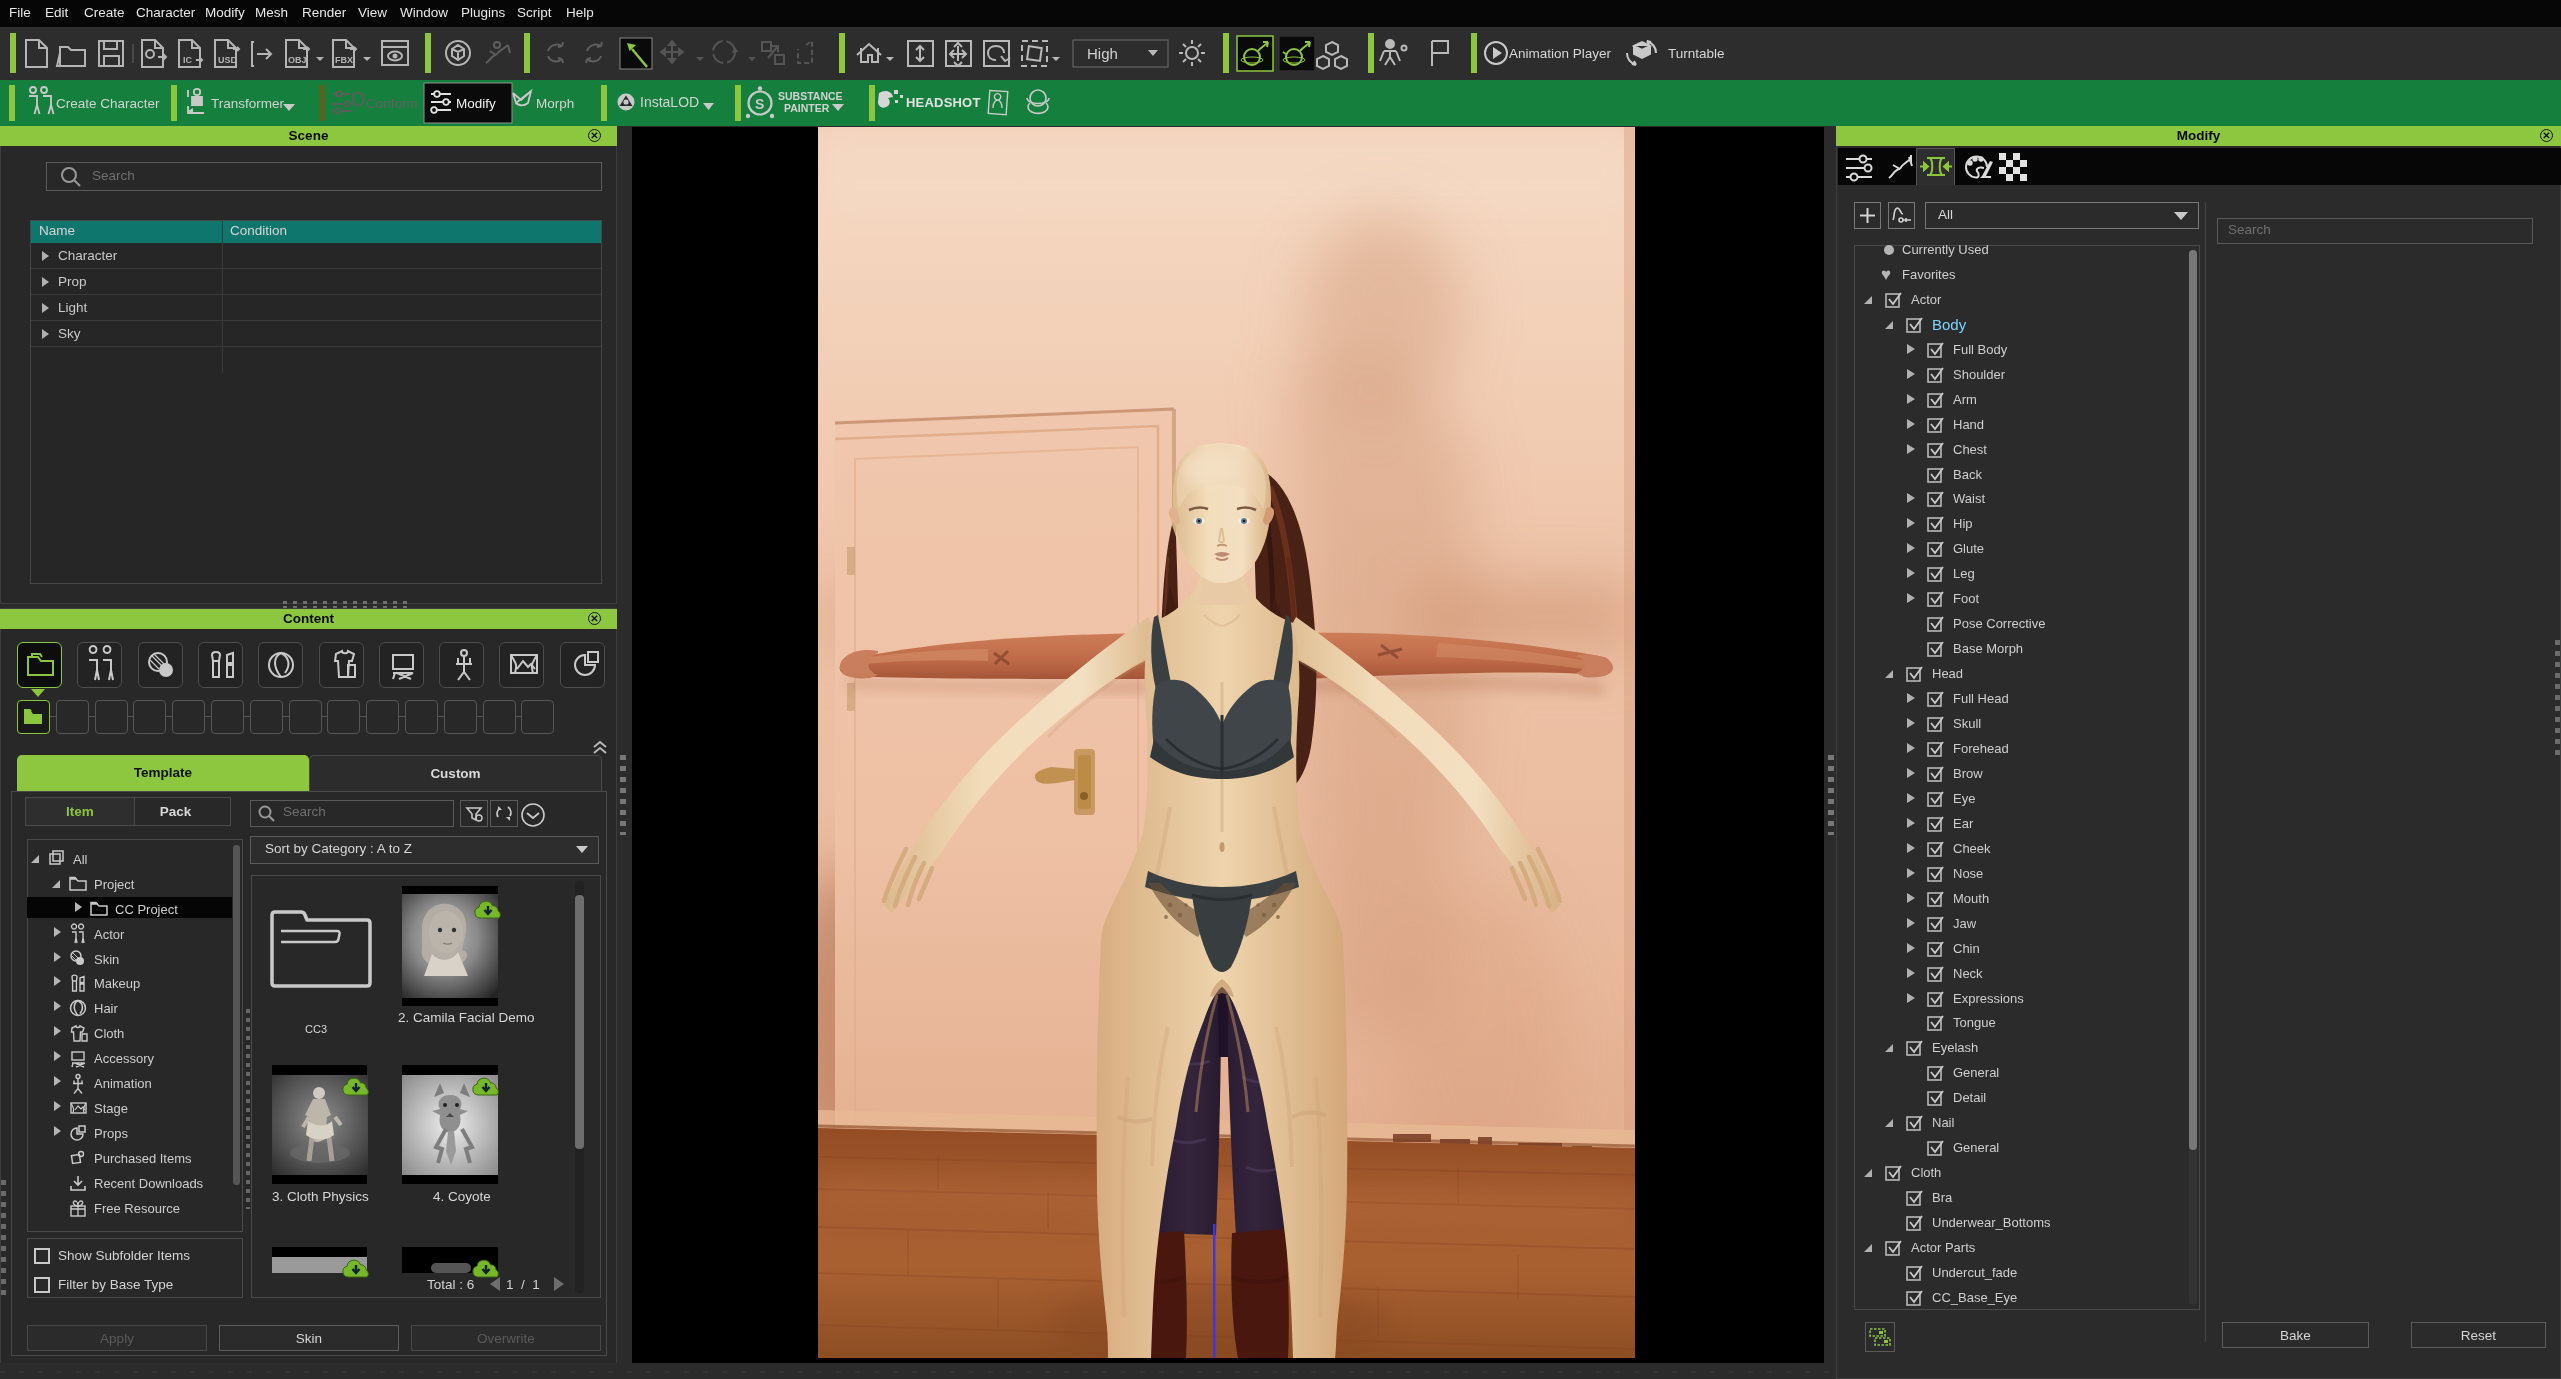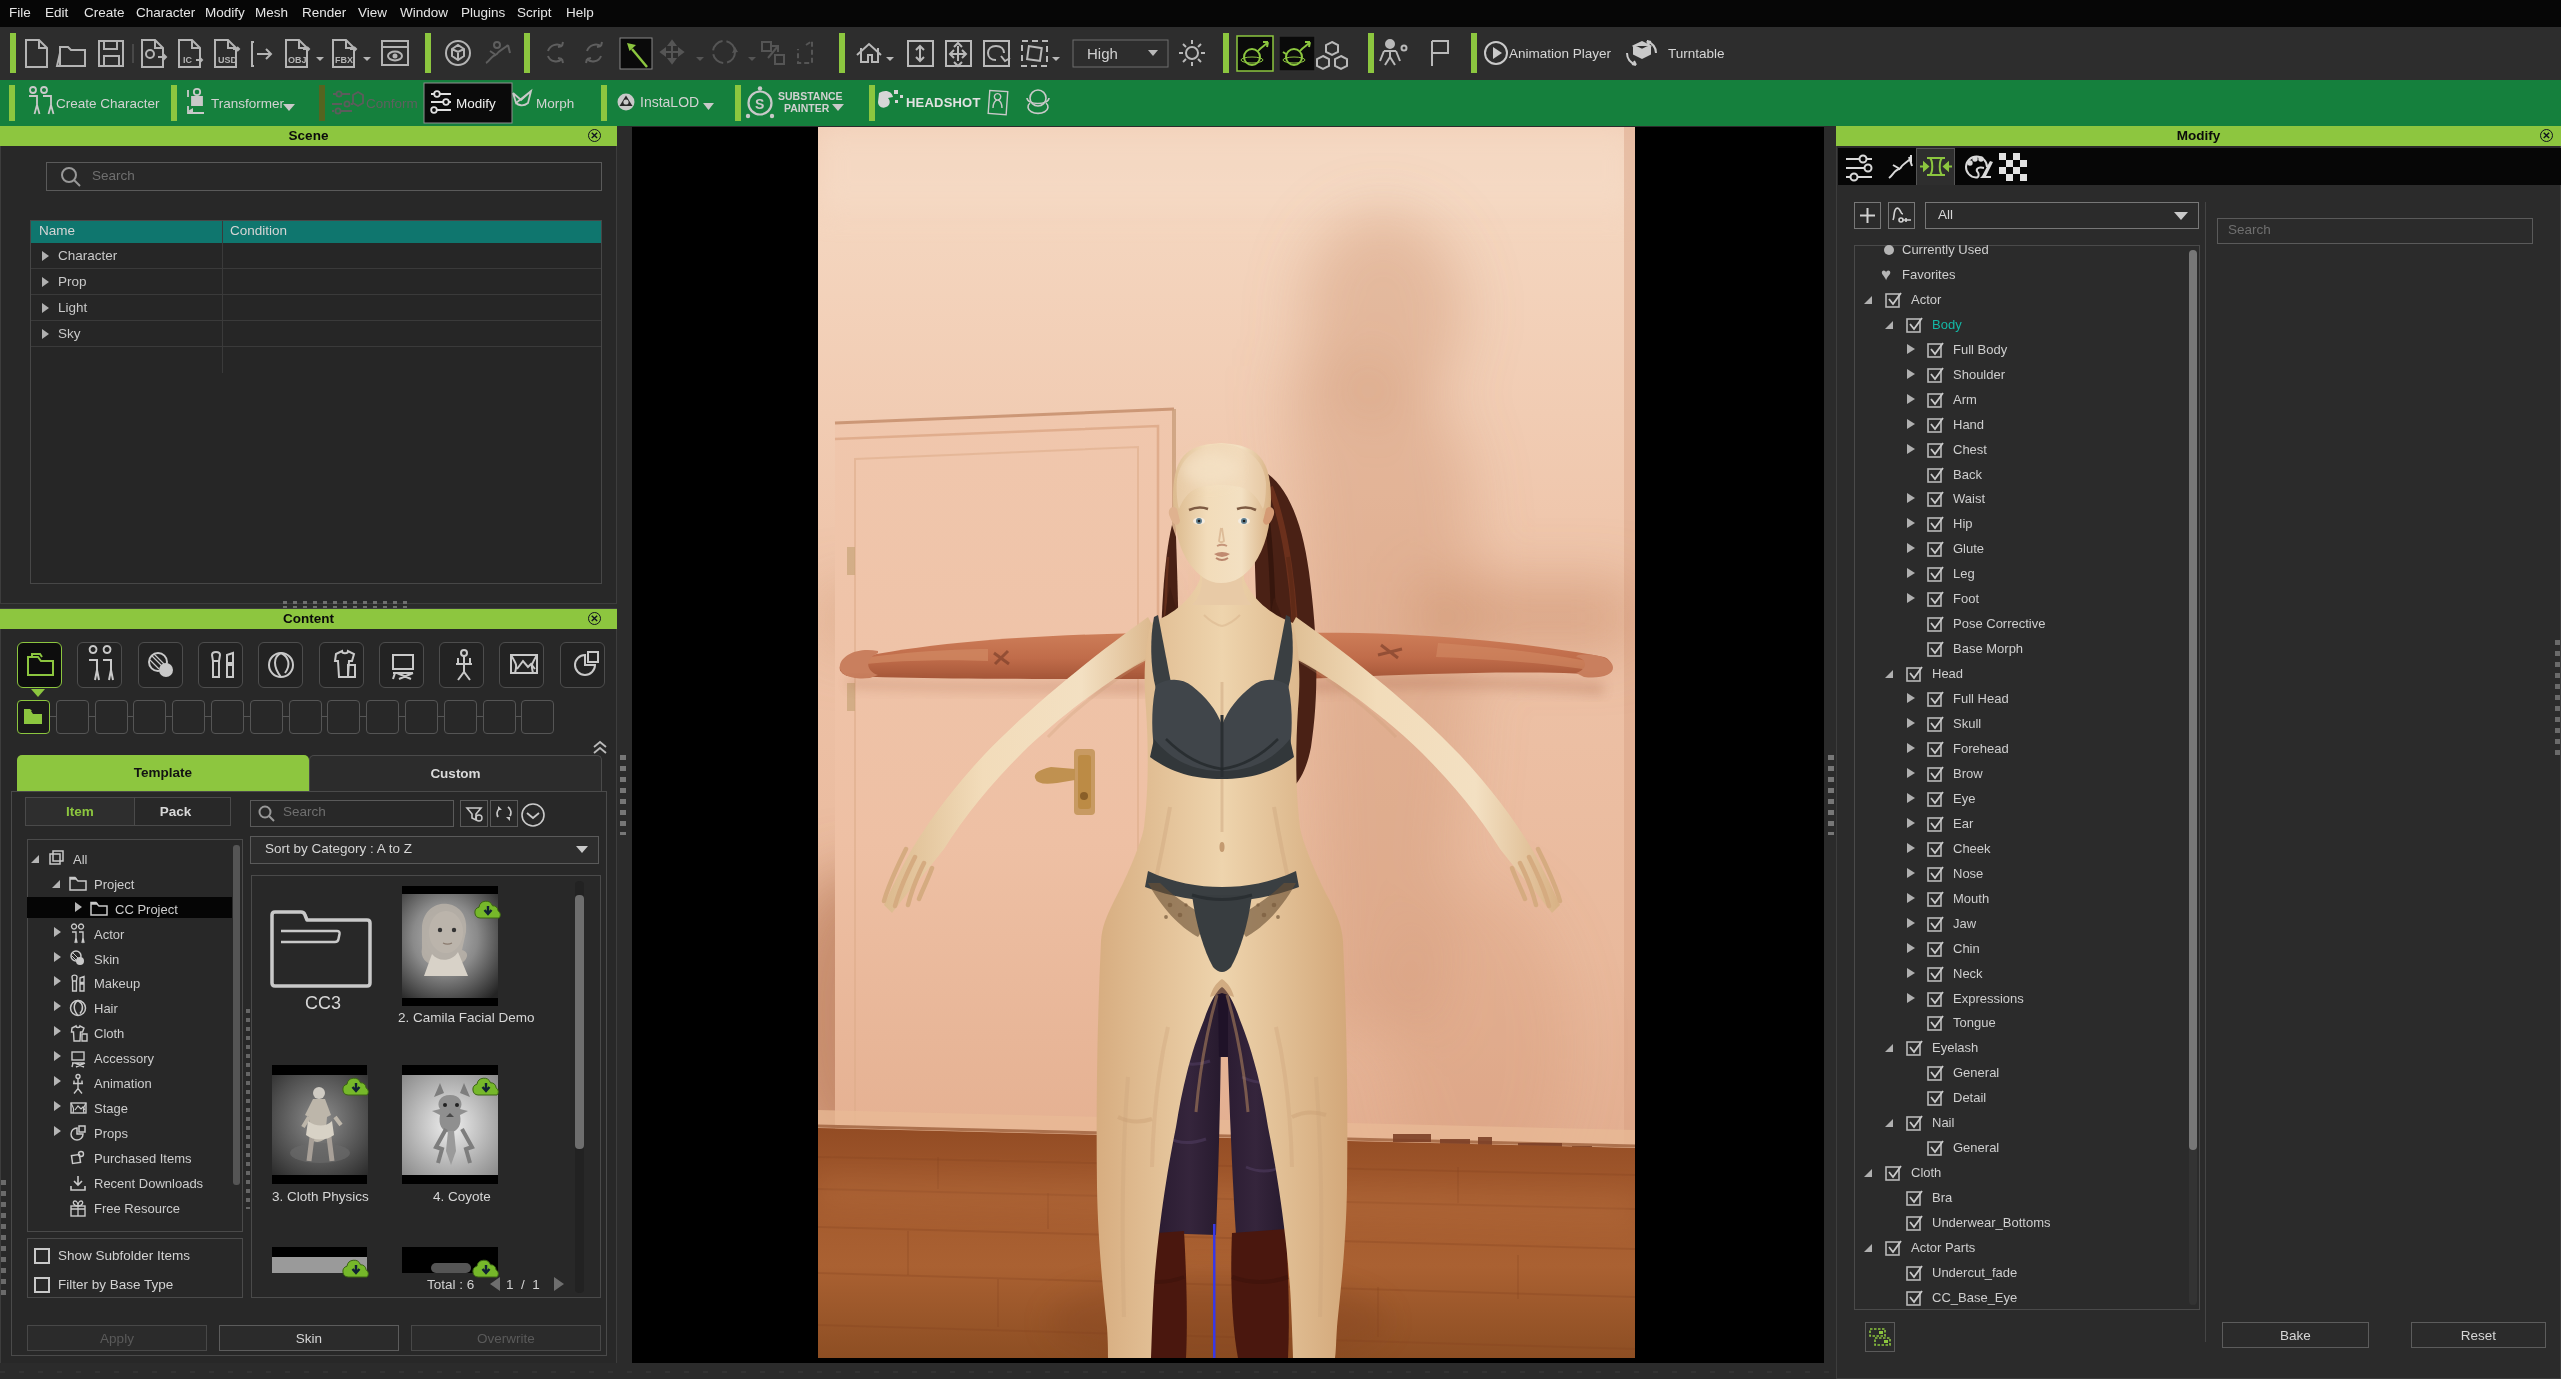--- a/index.html
+++ b/index.html
@@ -599,21 +599,21 @@
  <path d="M15 6 v7 m-3.5 -3 l3.5 4 3.5 -4" stroke="#123" stroke-width="2.4" fill="none"></path>
 </svg>
 <svg class="abs" style="left:340px;top:650px" width="30" height="22" viewBox="0 0 30 22">
  <path d="M7 18 a5.5 5.5 0 0 1 -1 -10.8 a7 7 0 0 1 13.5 -1.4 a5 5 0 0 1 5.5 5 a4.5 4.5 0 0 1 1 7.2 z" fill="#76b82a" stroke="#3c6414" stroke-width="1"></path>
  <path d="M15 6 v7 m-3.5 -3 l3.5 4 3.5 -4" stroke="#123" stroke-width="2.4" fill="none"></path>
 </svg>
 <svg class="abs" style="left:470px;top:650px" width="30" height="22" viewBox="0 0 30 22">
  <path d="M7 18 a5.5 5.5 0 0 1 -1 -10.8 a7 7 0 0 1 13.5 -1.4 a5 5 0 0 1 5.5 5 a4.5 4.5 0 0 1 1 7.2 z" fill="#76b82a" stroke="#3c6414" stroke-width="1"></path>
  <path d="M15 6 v7 m-3.5 -3 l3.5 4 3.5 -4" stroke="#123" stroke-width="2.4" fill="none"></path>
 </svg>
-<div class="abs" style="left:304px;top:384px;color:#d6d6d6;font-size:18px">CC3</div>
+<div class="abs" style="left:304px;top:414px;color:#d6d6d6;font-size:11px">CC3</div>
 <div class="abs" style="left:574px;top:272px;width:9px;height:412px;background:#222;border-radius:4px"></div>
 <div class="abs" style="left:574px;top:286px;width:9px;height:254px;background:#6e6e6e;border-radius:4px"></div>
 <div class="abs" style="left:426px;top:668px;color:#d2d2d2;font-size:13.5px">Total : 6
   <span style="display:inline-block;width:0;height:0;border-top:7px solid transparent;border-bottom:7px solid transparent;border-right:10px solid #6e6e6e;margin:0 6px 0 12px;vertical-align:-2px"></span>1&nbsp;&nbsp;/&nbsp;&nbsp;1
   <span style="display:inline-block;width:0;height:0;border-top:7px solid transparent;border-bottom:7px solid transparent;border-left:10px solid #6e6e6e;margin-left:10px;vertical-align:-2px"></span></div>
 <div class="abs" style="left:245px;top:400px;width:4px;height:200px;background:repeating-linear-gradient(#666 0 4px,transparent 4px 9px)"></div>
 <div class="btn dis abs" style="left:26px;top:716px;width:180px;height:26px;line-height:25px">Apply</div>
 <div class="btn abs" style="left:218px;top:716px;width:180px;height:26px;line-height:25px">Skin</div>
 <div class="btn dis abs" style="left:410px;top:716px;width:190px;height:26px;line-height:25px">Overwrite</div>
 </div>
@@ -900,21 +900,21 @@
 <span class="abs" style="left:65px">Favorites</span>
 </div>
 <div class="abs" style="left:0;top:161px;width:345px;height:25px;color:#cecece;font-size:13px;line-height:25px;white-space:nowrap">
 <span class="abs" style="left:27px;top:9px;width:0;height:0;border-right:8px solid #b0b0b0;border-top:8px solid transparent"></span>
 <svg class="abs" style="left:48px;top:4px" width="19" height="17" viewBox="0 0 19 17">
 <rect x="1" y="3" width="13" height="13" fill="none" stroke="#b9b9b9" stroke-width="1.6"></rect>
 <path d="M4 8 l4 5 8 -11" fill="none" stroke="#c9c9c9" stroke-width="1.8"></path>
         </svg>
 <span class="abs" style="left:74px">Actor</span>
 </div>
-<div class="abs" style="left:0;top:186px;width:345px;height:25px;color:#14b8a6;font-size:13px;line-height:25px;white-space:nowrap">
+<div class="abs" style="left:0;top:186px;width:345px;height:25px;color:#7dd3fc;font-size:15px;line-height:25px;white-space:nowrap">
 <span class="abs" style="left:48px;top:9px;width:0;height:0;border-right:8px solid #b0b0b0;border-top:8px solid transparent"></span>
 <svg class="abs" style="left:69px;top:4px" width="19" height="17" viewBox="0 0 19 17">
 <rect x="1" y="3" width="13" height="13" fill="none" stroke="#b9b9b9" stroke-width="1.6"></rect>
 <path d="M4 8 l4 5 8 -11" fill="none" stroke="#c9c9c9" stroke-width="1.8"></path>
         </svg>
 <span class="abs" style="left:95px">Body</span>
 </div>
 <div class="abs" style="left:0;top:211px;width:345px;height:25px;color:#cecece;font-size:13px;line-height:25px;white-space:nowrap">
 <span class="abs" style="left:70px;top:7px;width:0;height:0;border-left:8px solid #b0b0b0;border-top:5.5px solid transparent;border-bottom:5.5px solid transparent"></span>
 <svg class="abs" style="left:90px;top:4px" width="19" height="17" viewBox="0 0 19 17">

